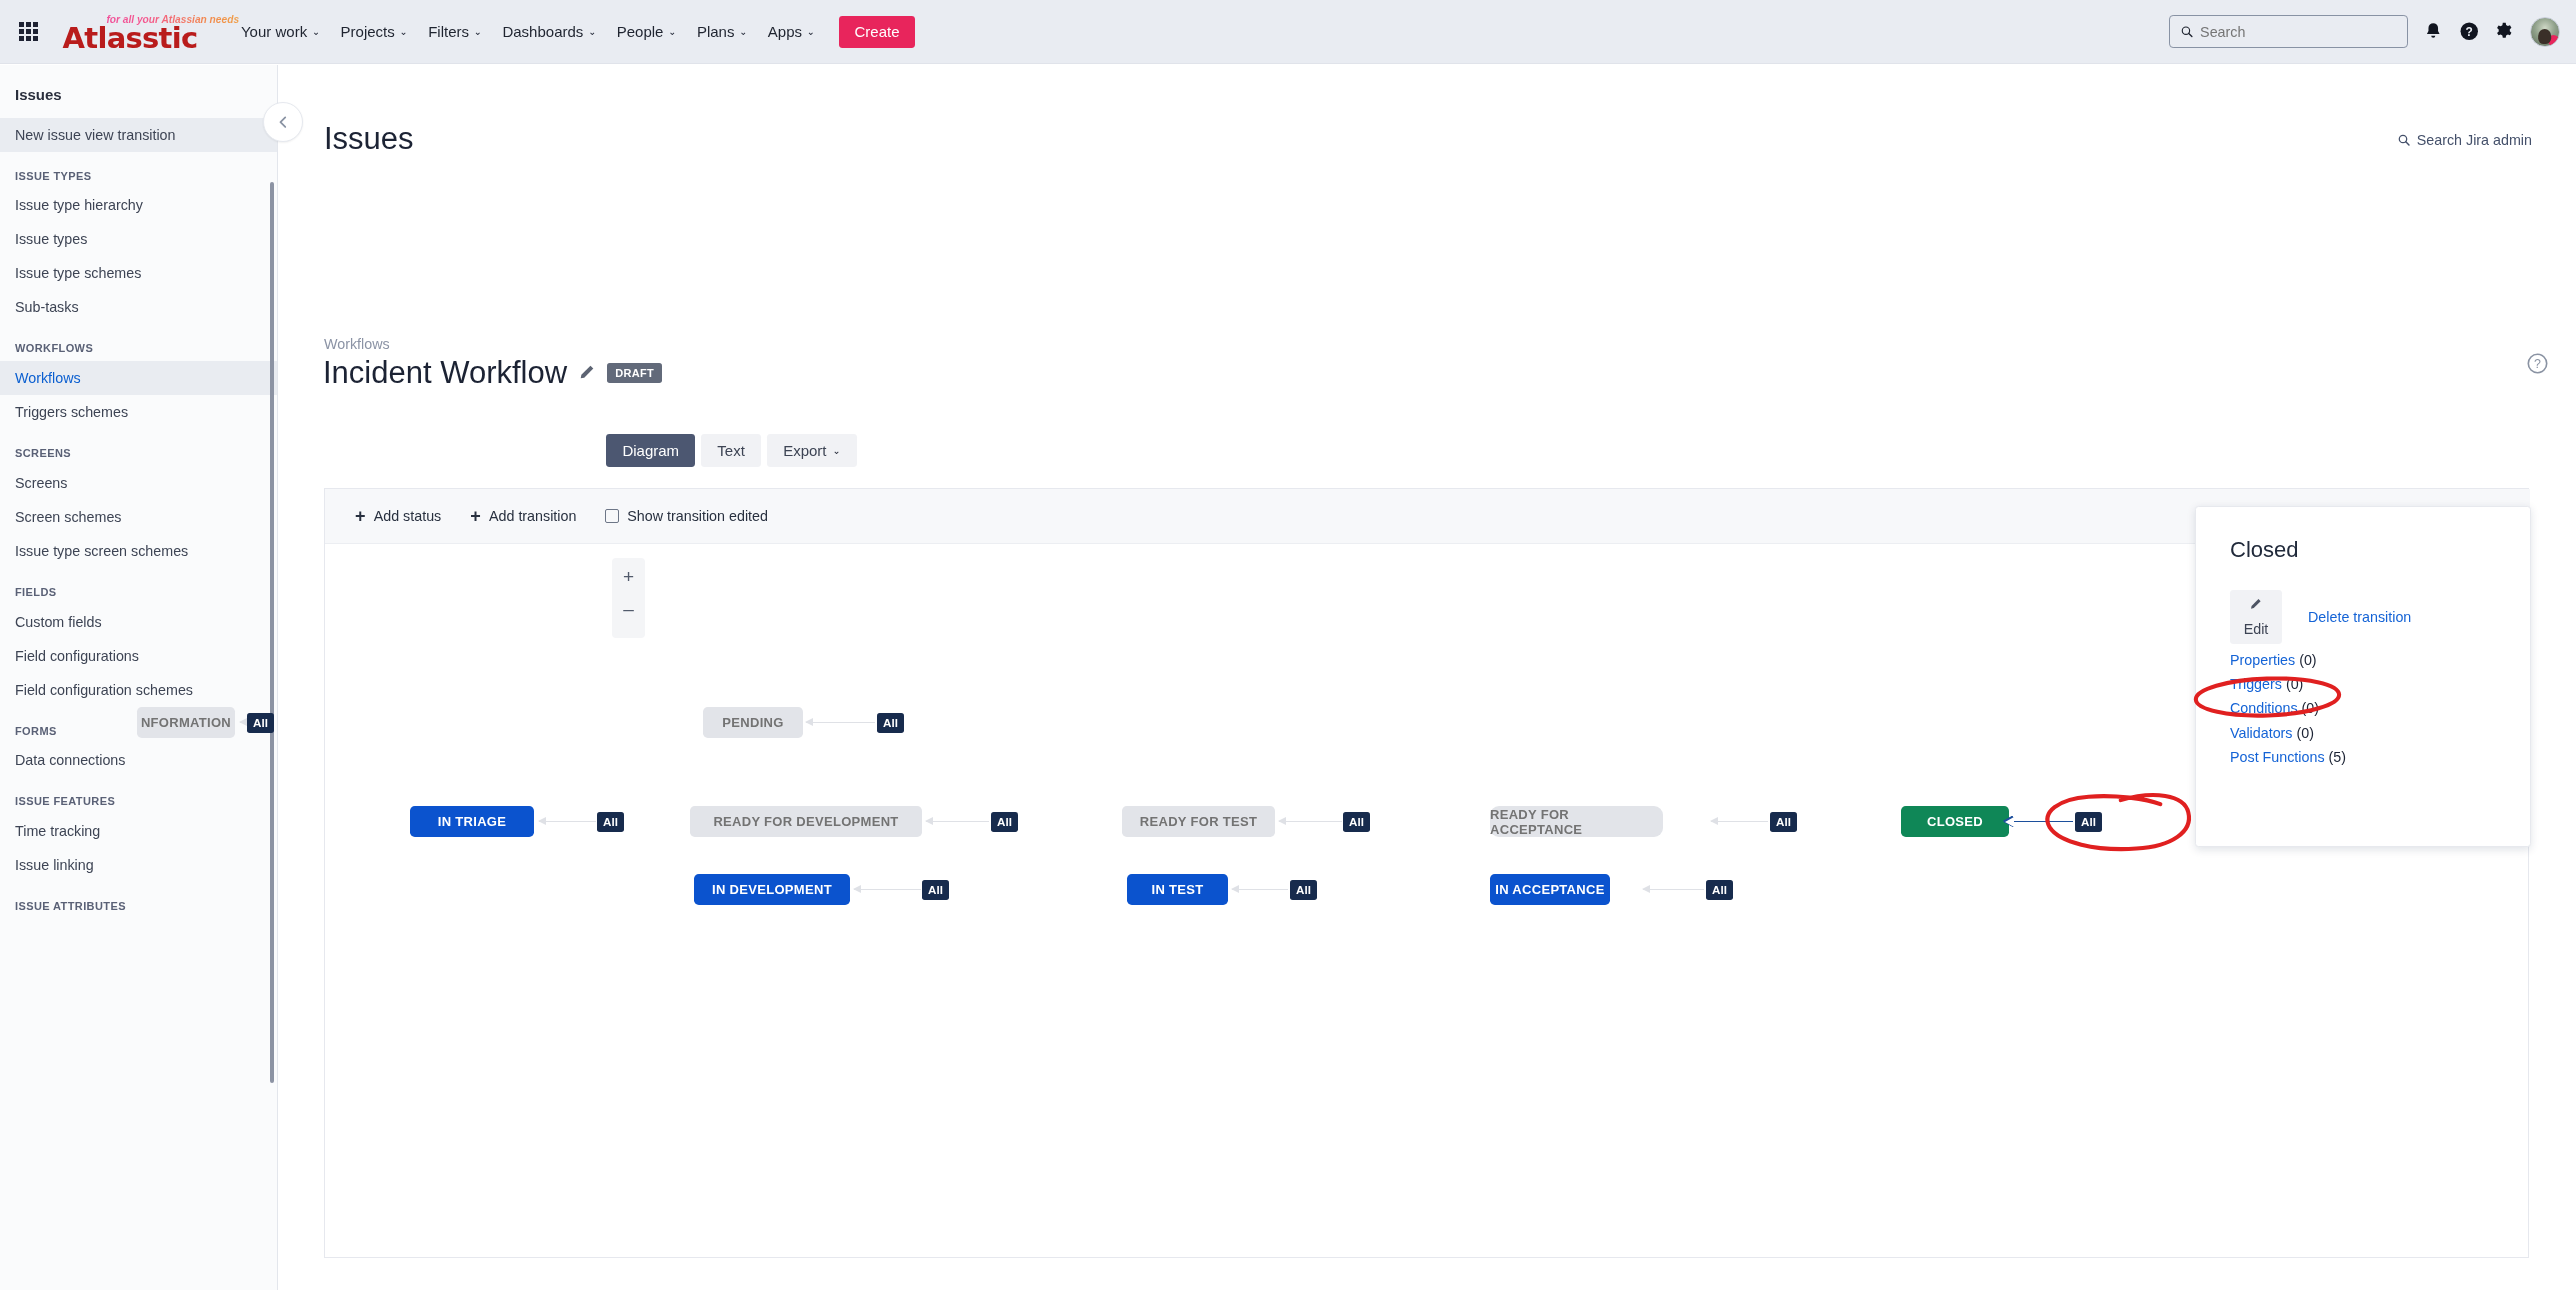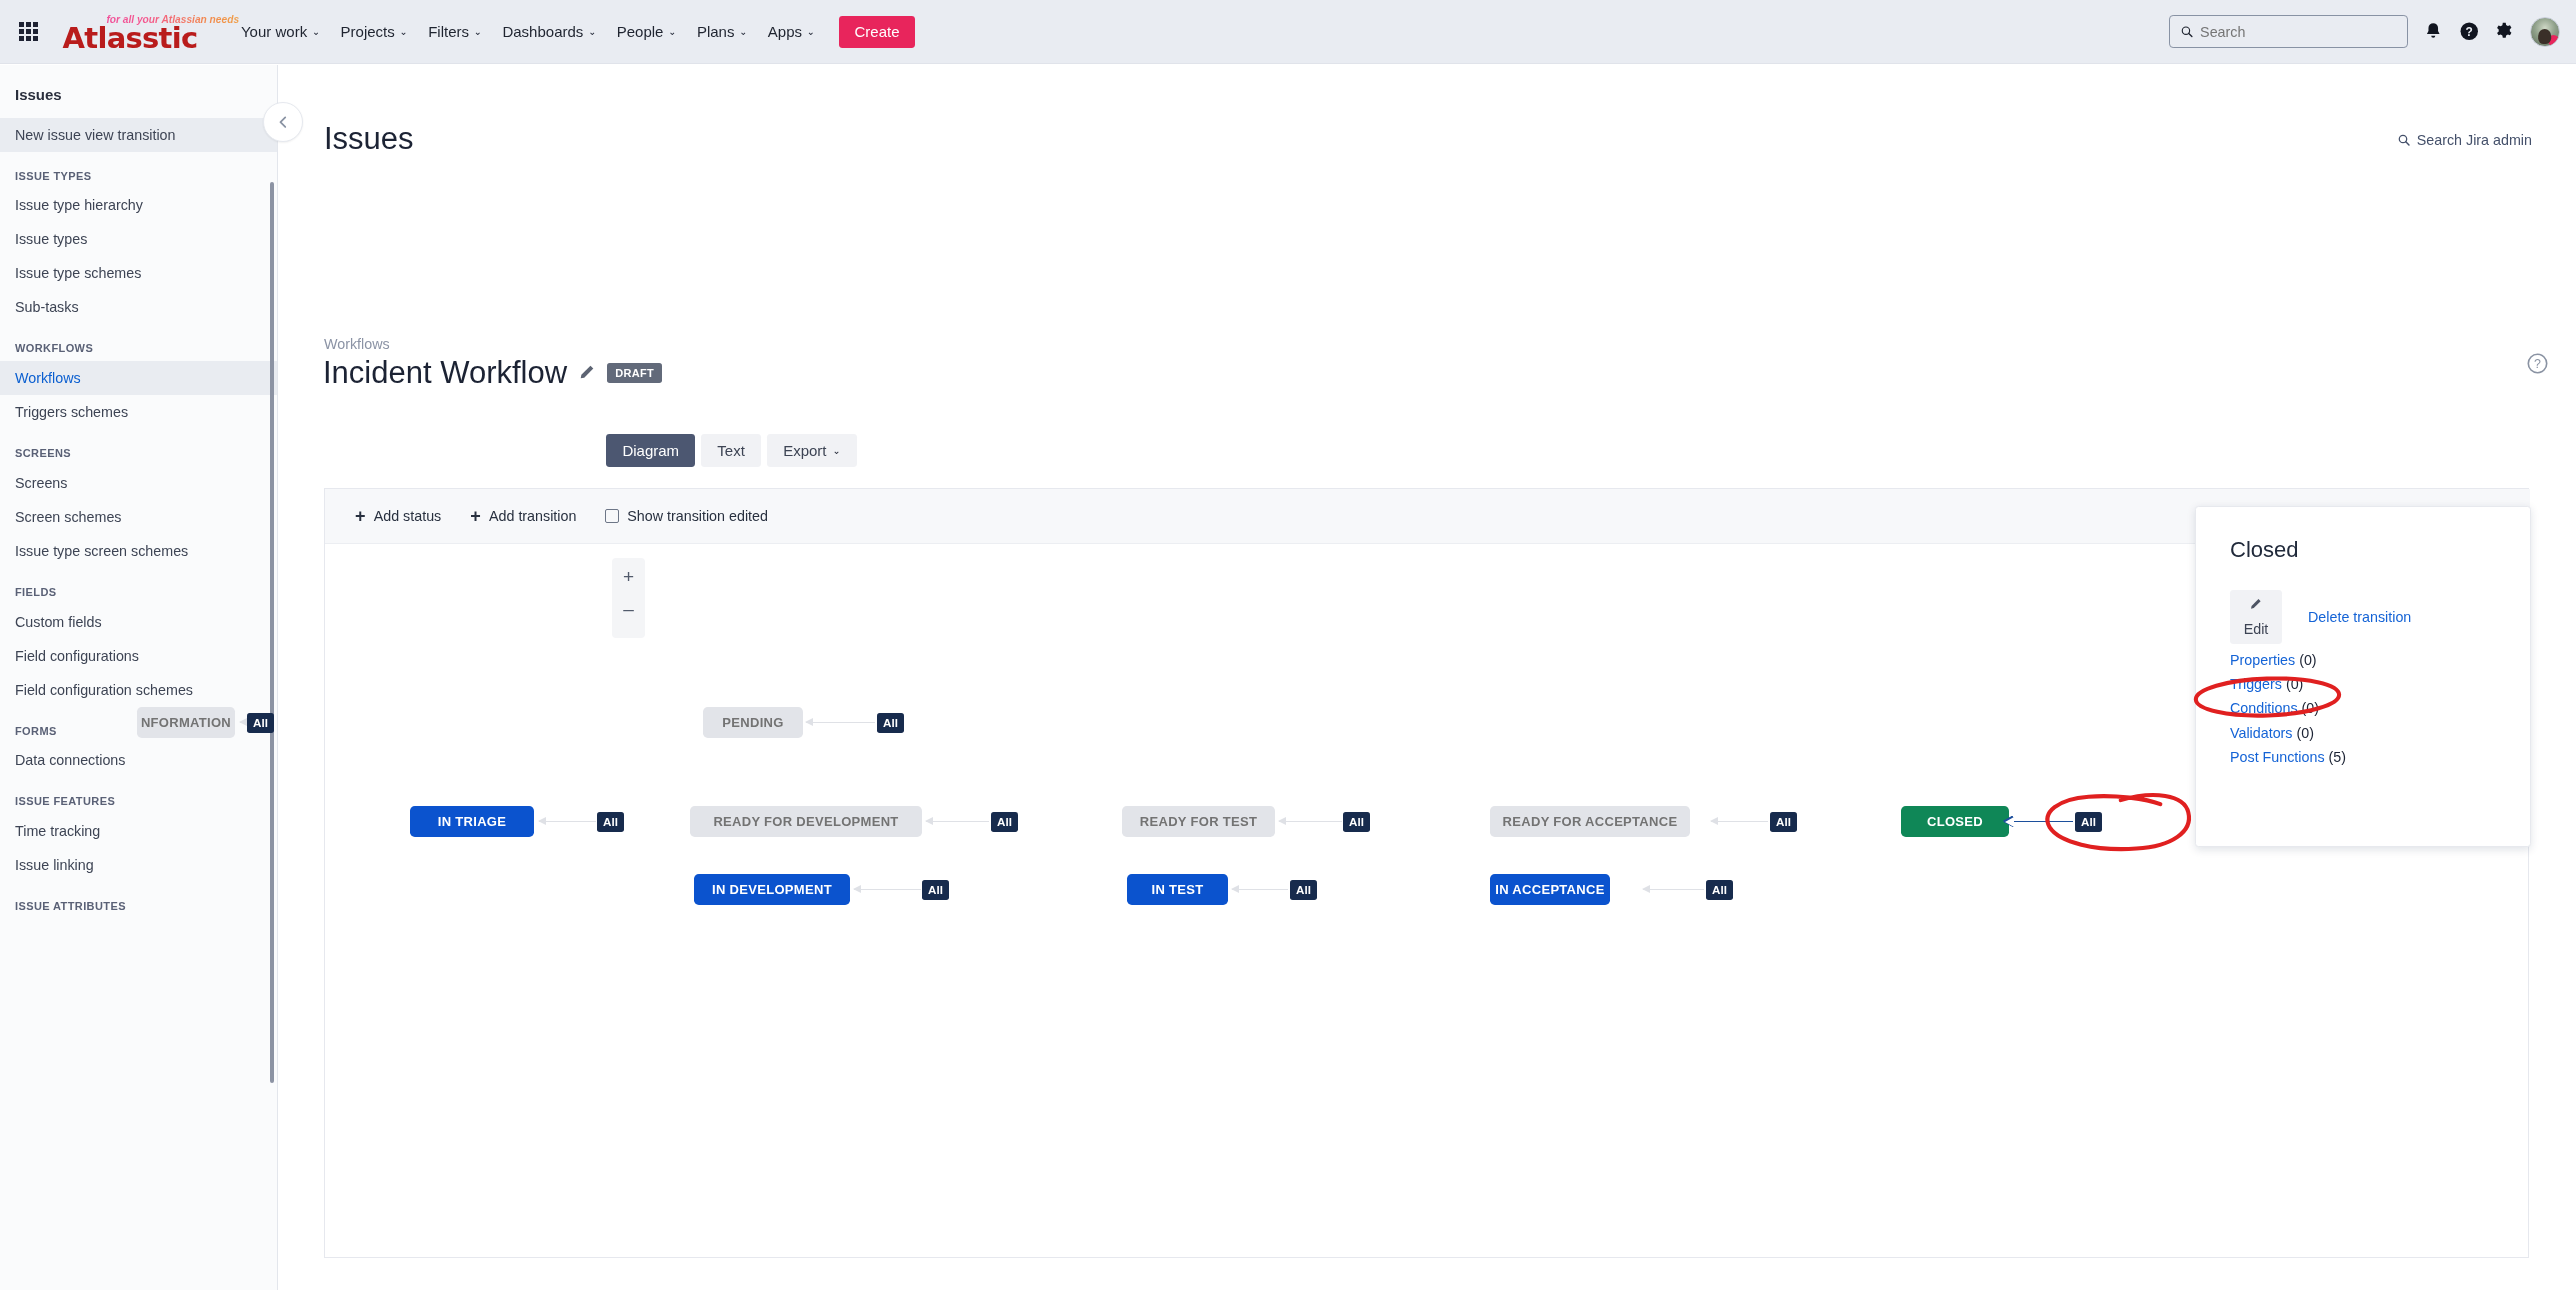--- a/index.html
+++ b/index.html
@@ -444,21 +444,21 @@
     <div class="node grey" style="left: 412px; top: 741px; width: 232px;">
       <span>READY FOR DEVELOPMENT</span>
     </div>
     <div class="arrow" style="left: 648px; top: 756px; width: 63px;"></div>
     <div class="badge-all" style="left: 713px; top: 747px;">All</div>
     <div class="node grey" style="left: 844px; top: 741px; width: 153px;">
       <span>READY FOR TEST</span>
     </div>
     <div class="arrow" style="left: 1001px; top: 756px; width: 63px;"></div>
     <div class="badge-all" style="left: 1065px; top: 747px;">All</div>
-    <div class="node grey" style="left: 1212px; top: 741px; width: 200px;">
+    <div class="node grey" style="left: 1212px; top: 741px; width: 173px; border-radius: 9px;">
       <span>READY FOR ACCEPTANCE</span>
     </div>
     <div class="arrow" style="left: 1433px; top: 756px; width: 57px;"></div>
     <div class="badge-all" style="left: 1492px; top: 747px;">All</div>
     <div class="node green" style="left: 1623px; top: 741px; width: 108px;">
       <span>CLOSED</span>
     </div>
     <div class="arrow sel" style="left: 1735px; top: 756px; width: 60px;"></div>
     <div class="badge-all" style="left: 1797px; top: 747px;">All</div>
     <div class="node blue" style="left: 416px; top: 809px; width: 156px;">

